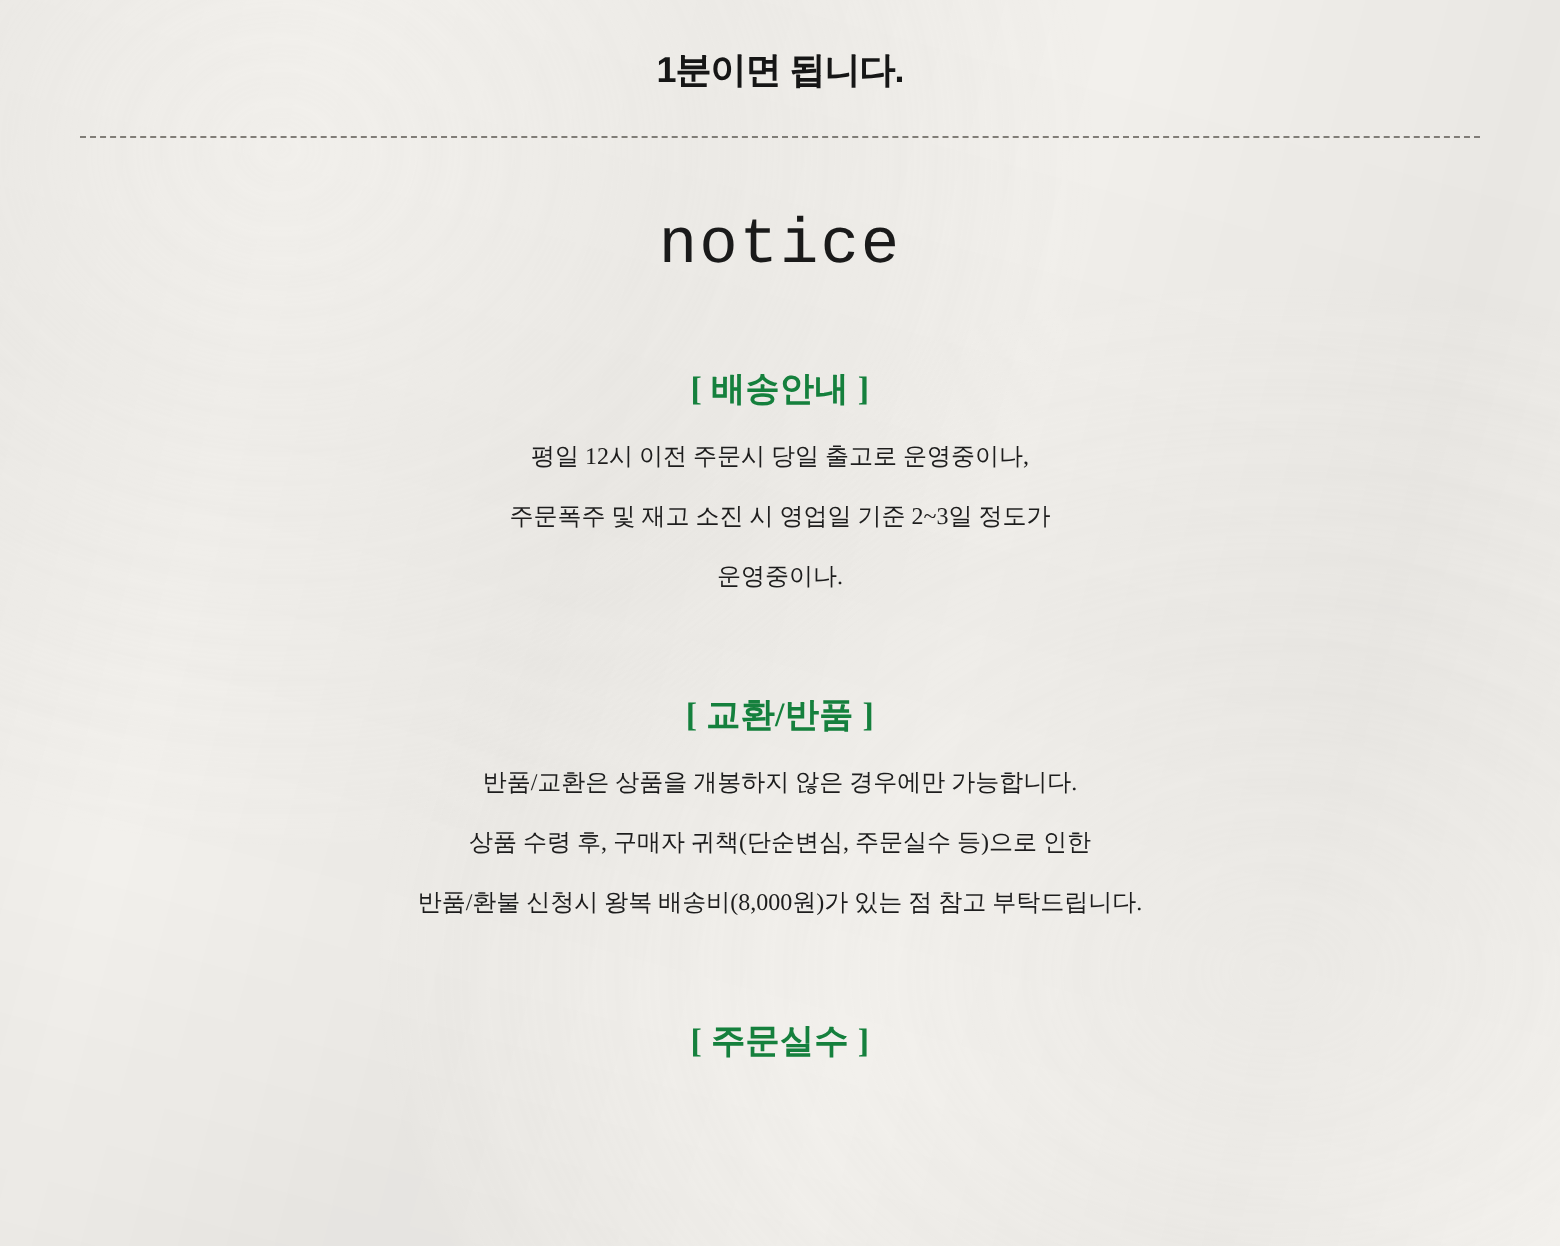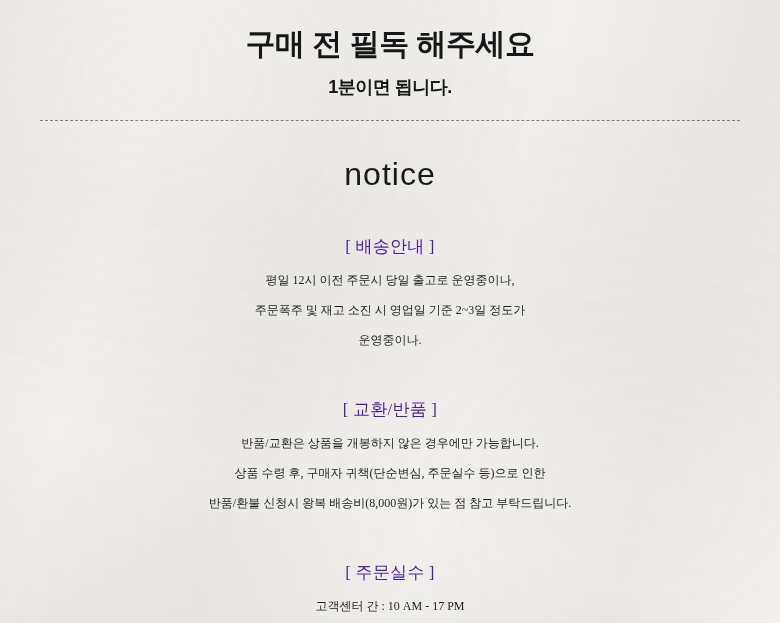--- a/index.html
+++ b/index.html
@@ -55,56 +55,55 @@
   }
   .divider {
     margin: 14px 0 0 0;
     height: 1px;
     border: 0;
     border-top: 1px dashed #6e6a64;
     opacity: 0.85;
   }
   .notice-title {
     text-align: center;
-    font-family: Liberation Sans, sans-serif;
+    font-family: Liberation Mono, monospace;
     font-size: 32px;
     letter-spacing: 1px;
     margin-top: 34px;
     color: #1a1a1a;
   }
   .section {
     text-align: center;
     margin-top: 38px;
   }
   .section-heading {
     font-size: 17px;
-    font-weight: normal;
+    font-weight: bold;
     margin-bottom: 9px;
-    color: #4c1d95;
+    color: #15803d;
     letter-spacing: 0.2px;
   }
   .section-body p {
     margin: 0 0 3px 0;
     font-size: 12px;
     line-height: 27px;
     color: #1d1d1d;
   }
   .section.delivery { margin-top: 42px; }
   .section.exchange { margin-top: 44px; }
   .section.support  { margin-top: 44px; }
 </style>
 </head>
 <body>
 
 <div class="paper-texture"></div>
 
 <div class="page">
 
   <div class="headline">
-    <div class="line1">구매 전 필독 해주세요</div>
     <div class="line2">1분이면 됩니다.</div>
   </div>
 
   <hr class="divider">
 
   <div class="notice-title">notice</div>
 
   <div class="section delivery">
     <div class="section-heading">[ 배송안내 ]</div>
     <div class="section-body">
@@ -118,19 +117,15 @@
     <div class="section-heading">[ 교환/반품 ]</div>
     <div class="section-body">
       <p>반품/교환은 상품을 개봉하지 않은 경우에만 가능합니다.</p>
       <p>상품 수령 후, 구매자 귀책(단순변심, 주문실수 등)으로 인한</p>
       <p>반품/환불 신청시 왕복 배송비(8,000원)가 있는 점 참고 부탁드립니다.</p>
     </div>
   </div>
 
   <div class="section support">
     <div class="section-heading">[ 주문실수 ]</div>
-    <div class="section-body">
-      <p>고객센터 간 : 10 AM - 17 PM</p>
-
-    </div>
   </div>
 
 </div>
 
 </body></html>

